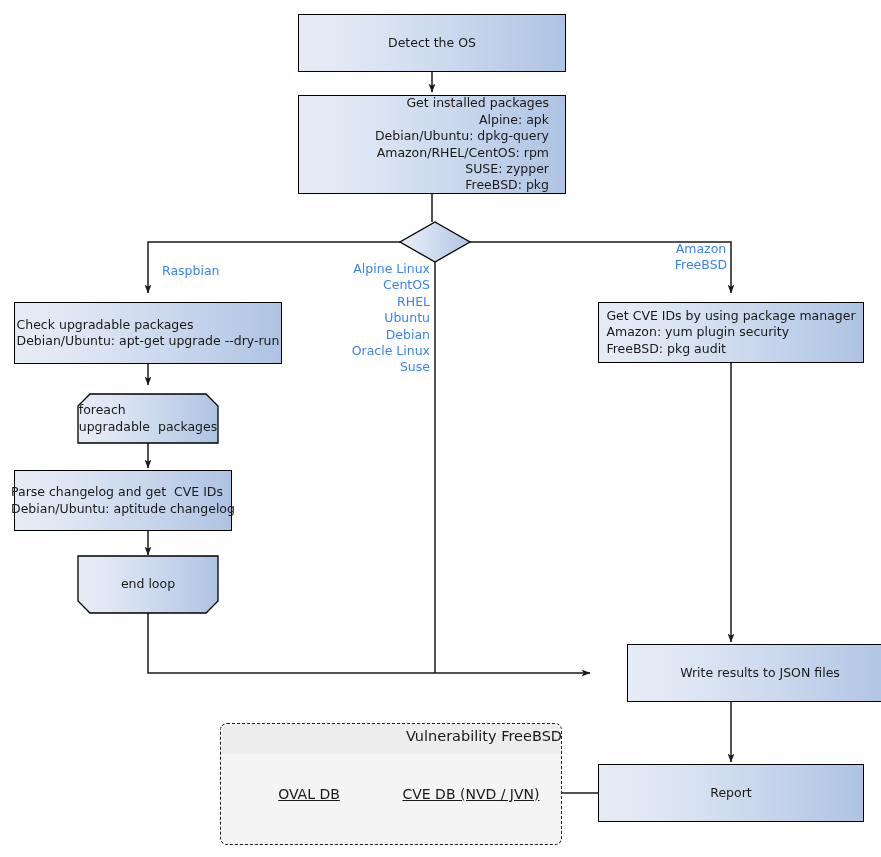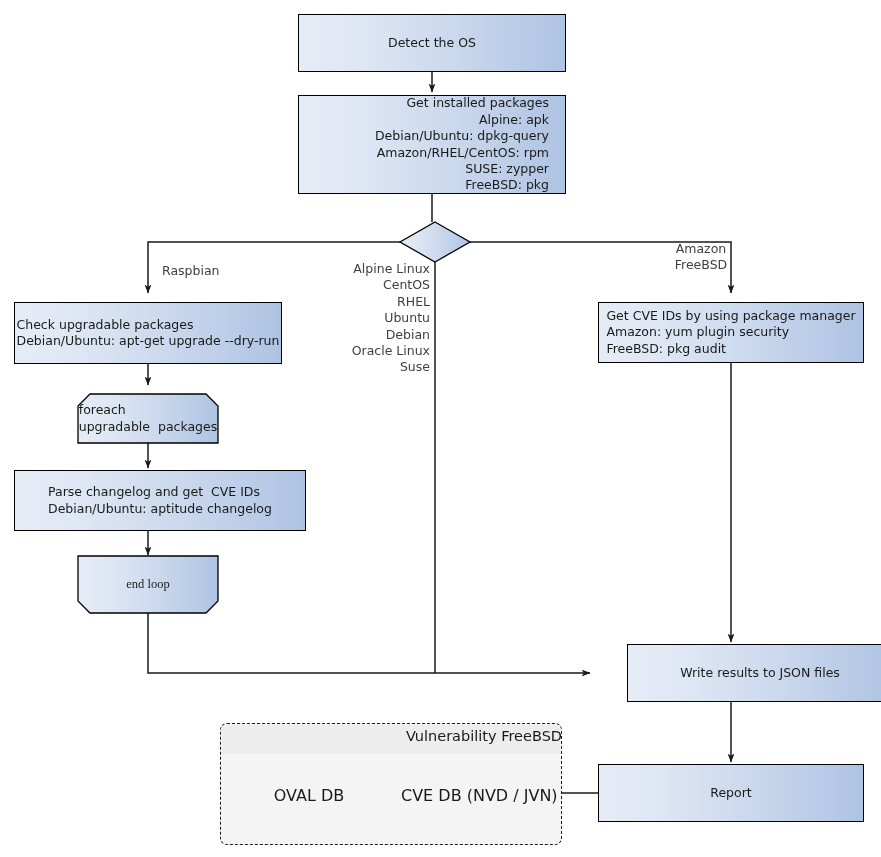--- a/index.html
+++ b/index.html
@@ -41,21 +41,21 @@
   .txt-right  { text-align: right; }
   .node .label { display: block; }
   .node.txt-right { justify-content: flex-end; }
   .node.txt-right .label { text-align: right; }
 
   
   .conn-label {
     position: absolute;
     font-size: 12.5px;
     line-height: 16.4px;
-    color: #404040;
+    color: #3b82f6;
     white-space: pre;
     z-index: 4;
   }
   .conn-label.right-al { text-align: right; }
 
   
   .group-box {
     position: absolute;
     box-sizing: border-box;
     border: 1.4px dashed #1a1a1a;
@@ -75,24 +75,25 @@
     position: absolute;
     font-size: 14.5px;
     color: #1a1a1a;
     white-space: nowrap;
     z-index: 4;
     text-align: right;
   }
   .cyl-label {
     position: absolute;
     z-index: 4;
-    font-size: 16px;
+    font-size: 14px;
     color: #1a1a1a;
     text-align: center;
     white-space: nowrap;
+    text-decoration: underline;
   }
   .clip-mask {
     position: absolute;
     overflow: hidden;
     z-index: 4;
   }
 </style>
 </head>
 <body>
 
@@ -187,26 +188,26 @@
 <div class="node boxshape txt-center" style="left:14px; top:302px; width:268px; height:62px;">
   <span class="label">Check upgradable packages
 Debian/Ubuntu: apt-get upgrade --dry-run</span>
 </div>
 
 <div class="node txt-center" style="left:78px; top:394px; width:140px; height:49px;">
   <span class="label">foreach
 upgradable  packages</span>
 </div>
 
-<div class="node boxshape txt-center" style="left:14px; top:470px; width:292px; height:61px;">
+<div class="node boxshape txt-center" style="left:14px; top:470px; width:218px; height:61px;">
   <span class="label">Parse changelog and get  CVE IDs
 Debian/Ubuntu: aptitude changelog</span>
 </div>
 
-<div class="node txt-center" style="left:78px; top:556px; width:140px; height:57px;font-family:Liberation Serif, serif;">
+<div class="node txt-center" style="left:78px; top:556px; width:140px; height:57px;">
   <span class="label">end loop</span>
 </div>
 
 <div class="node boxshape txt-center" style="left:598px; top:302px; width:266px; height:61px;">
   <span class="label">Get CVE IDs by using package manager
 Amazon: yum plugin security
 FreeBSD: pkg audit</span>
 </div>
 
 <div class="node boxshape txt-center" style="left:598px; top:644px; width:266px; height:58px;margin-left:29px;">

